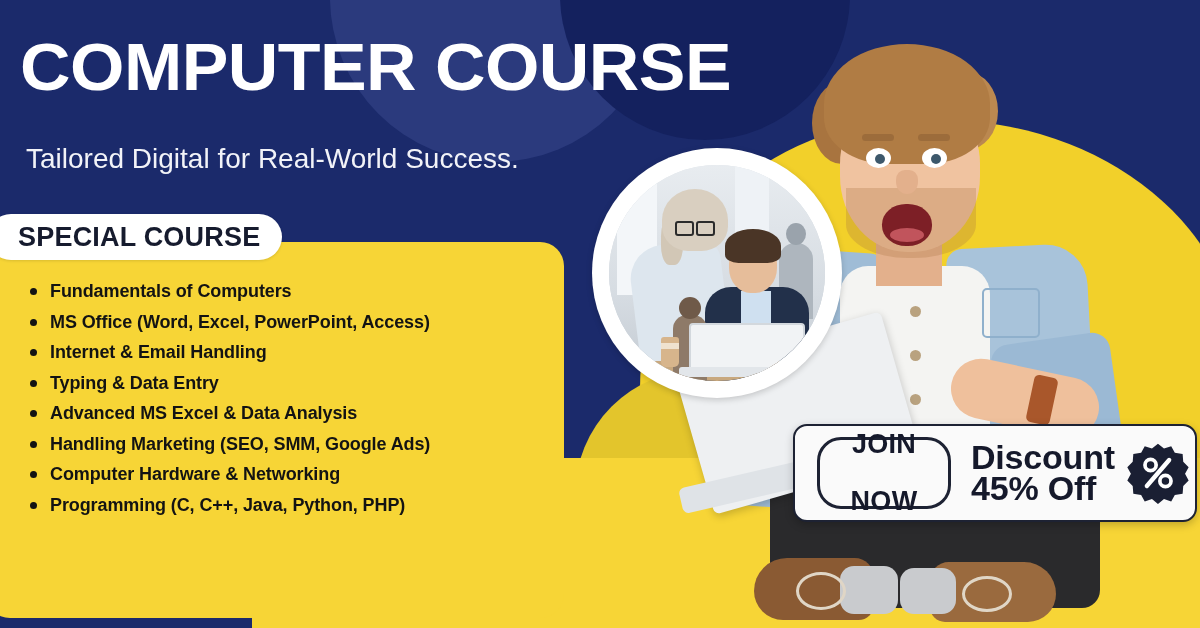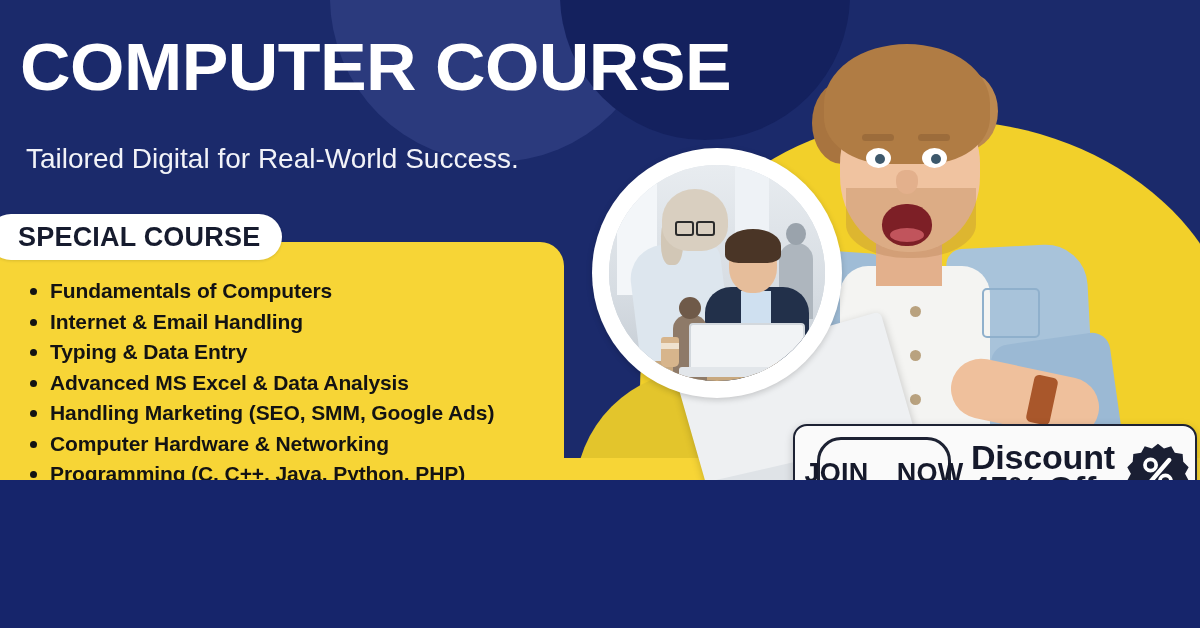--- a/index.html
+++ b/index.html
@@ -2,21 +2,21 @@
 <html><head>
 <meta charset="utf-8">
 <style>
   html,body{margin:0;padding:0;}
   body{
     width:1200px;height:628px;overflow:hidden;
     font-family:"Liberation Sans",sans-serif;
     background:#16256b;
   }
   .banner{
-    position:relative;width:1200px;height:480px;overflow:hidden;
+    position:relative;width:1200px;height:628px;overflow:hidden;
     background:#1b2a6b;
   }
 
   
   .bg-circle-light{
     position:absolute;left:330px;top:-168px;width:330px;height:330px;
     border-radius:50%;background:#2b3a7d;
   }
   .bg-circle-dark{
     position:absolute;left:560px;top:-150px;width:290px;height:290px;
@@ -76,21 +76,21 @@
   .course-card{
     position:absolute;left:-14px;top:242px;width:578px;height:376px;
     background:#f7d536;border-radius:24px;
     z-index:5;
   }
   .course-list{
     list-style:none;margin:0;padding:34px 0 0 44px;
   }
   .course-list li{
     position:relative;
-    color:#131313;font-size:21px;line-height:30.5px;font-weight:700;
+    color:#131313;font-size:18px;line-height:30.5px;font-weight:700;
     letter-spacing:-.1px;white-space:nowrap;
     padding-left:20px;
   }
   .course-list li::before{
     content:"";position:absolute;left:0;top:12px;
     width:7px;height:7px;border-radius:50%;background:#131313;
   }
 
   
   .photo-circle{
@@ -173,21 +173,21 @@
     background:#fafafa;border-radius:14px;
     border:2px solid #1d2233;
     display:flex;align-items:center;
     z-index:8;
     box-shadow:0 3px 9px rgba(0,0,0,.22);
   }
   .join-btn{
     margin-left:22px;
     width:128px;height:66px;
     border:3px solid #1d2233;border-radius:24px;
-    display:flex;flex-direction:row;align-items:center;justify-content:center;
+    display:flex;flex-direction:column;align-items:center;justify-content:center;
     background:transparent;
     gap:28px;
   }
   .join-line{
     color:#15192b;font-size:27px;line-height:29px;font-weight:700;letter-spacing:.3px;
   }
   .discount-text{
     margin-left:20px;display:flex;flex-direction:column;justify-content:center;
   }
   .discount-line{
@@ -270,20 +270,21 @@
       <div class="ph-laptopbase"></div>
     </div>
   </div>
 
   <div class="headline">COMPUTER COURSE</div>
   <div class="subhead">Tailored Digital for Real-World Success.</div>
 
   <div class="course-card">
     <ul class="course-list">
       <li>Fundamentals of Computers</li>
+      <li>MS Office (Word, Excel, PowerPoint, Access)</li>
       <li>Internet &amp; Email Handling</li>
       <li>Typing &amp; Data Entry</li>
       <li>Advanced MS Excel &amp; Data Analysis</li>
       <li>Handling Marketing (SEO, SMM, Google Ads)</li>
       <li>Computer Hardware &amp; Networking</li>
       <li>Programming (C, C++, Java, Python, PHP)</li>
     </ul>
   </div>
 
   <div class="pill">

